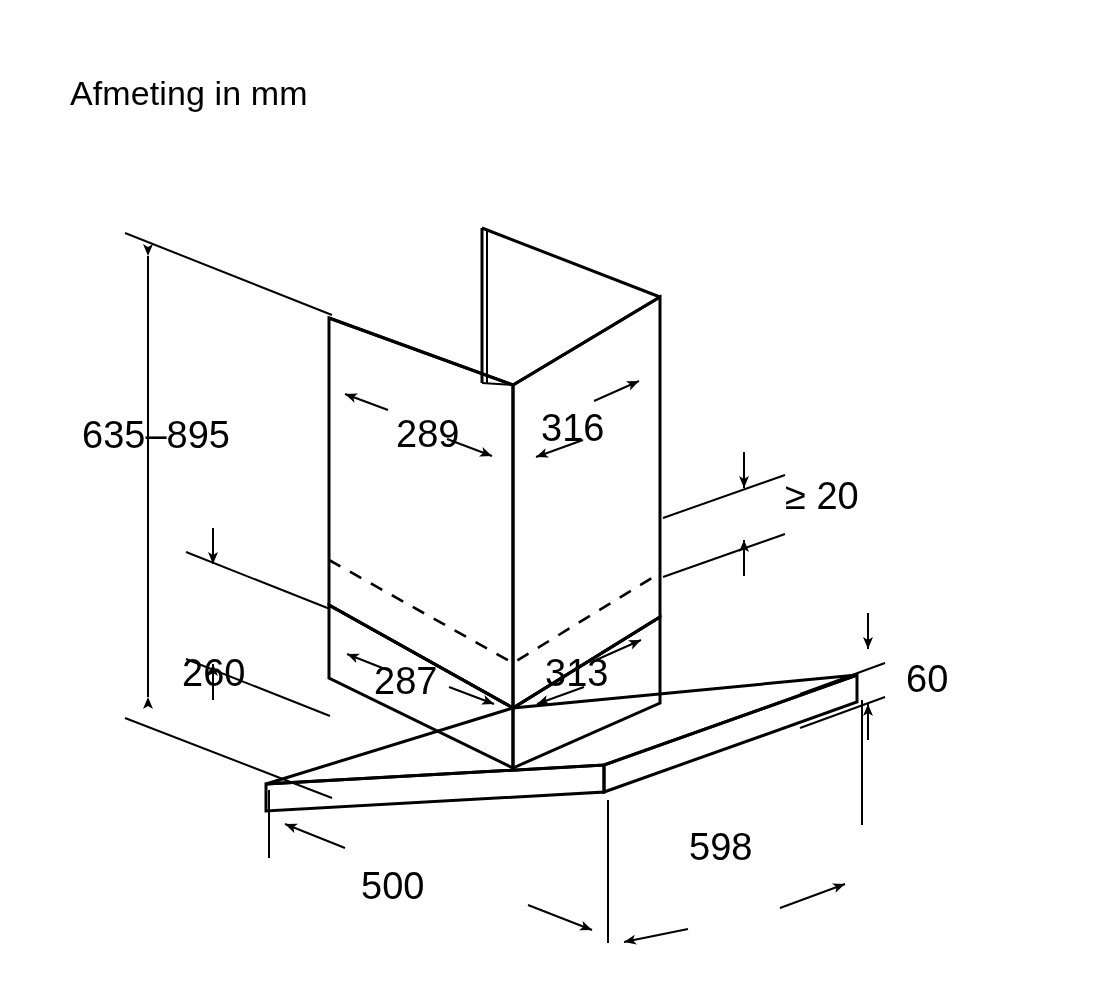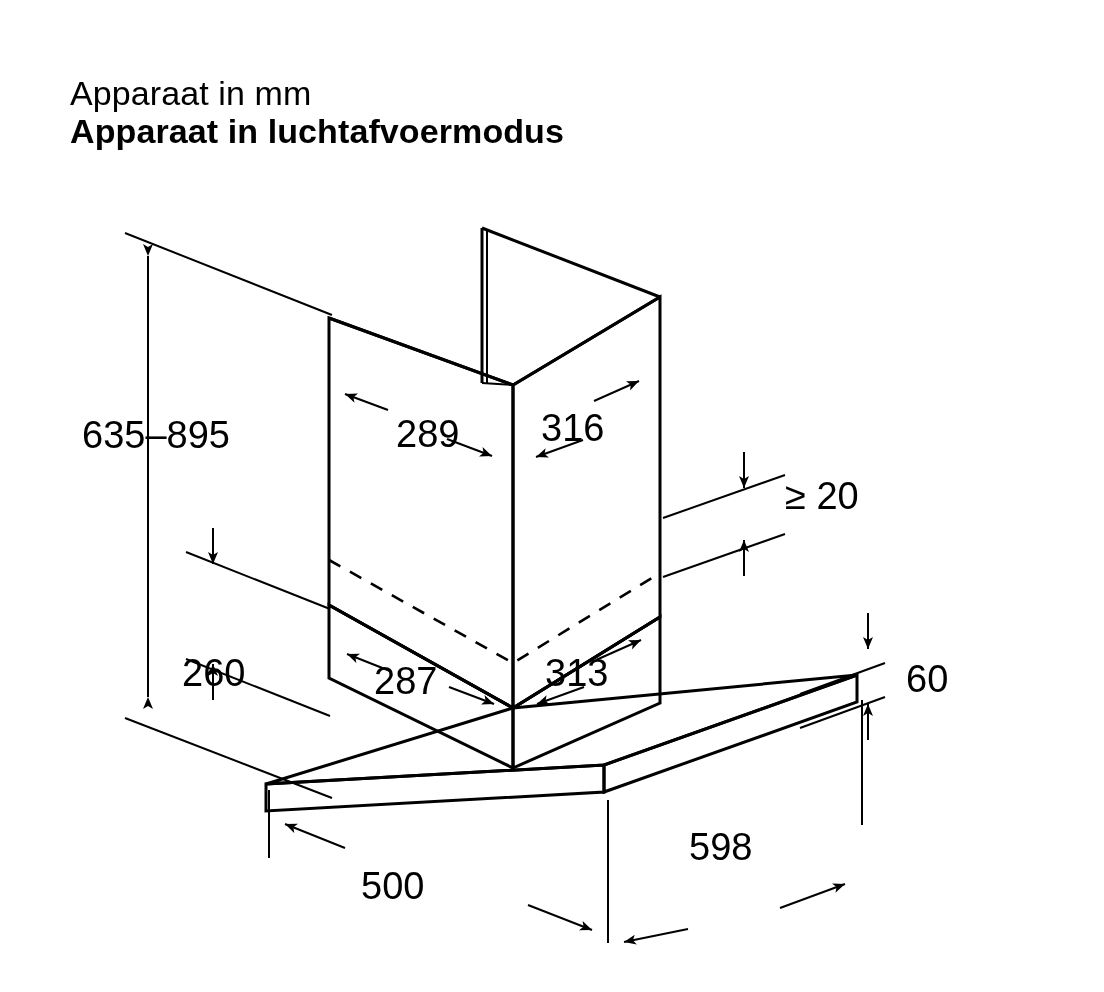--- a/index.html
+++ b/index.html
@@ -52,22 +52,21 @@
   .dimtext {
     font-size: 38px;
   }
 </style>
 </head>
 <body>
 
 <div id="page">
 
   <div class="heading-block">
-    <div class="heading-line1">Apparaat in mm</div>
-    <div class="heading-line2">Apparaat in luchtafvoermodus</div>
+    <div class="heading-line1">Afmeting in mm</div>
   </div>
 
   <svg id="drawing" viewBox="0 0 1104 992">
     <defs>
       <marker id="arrowOut" markerWidth="14" markerHeight="14" refX="12" refY="5" orient="auto" markerUnits="userSpaceOnUse">
         <path d="M0,0 L12,5 L0,10 L3,5 Z" fill="#000000"></path>
       </marker>
     </defs>
 
     <g fill="none" stroke="#000000" stroke-width="3" stroke-linecap="butt" stroke-linejoin="miter">

